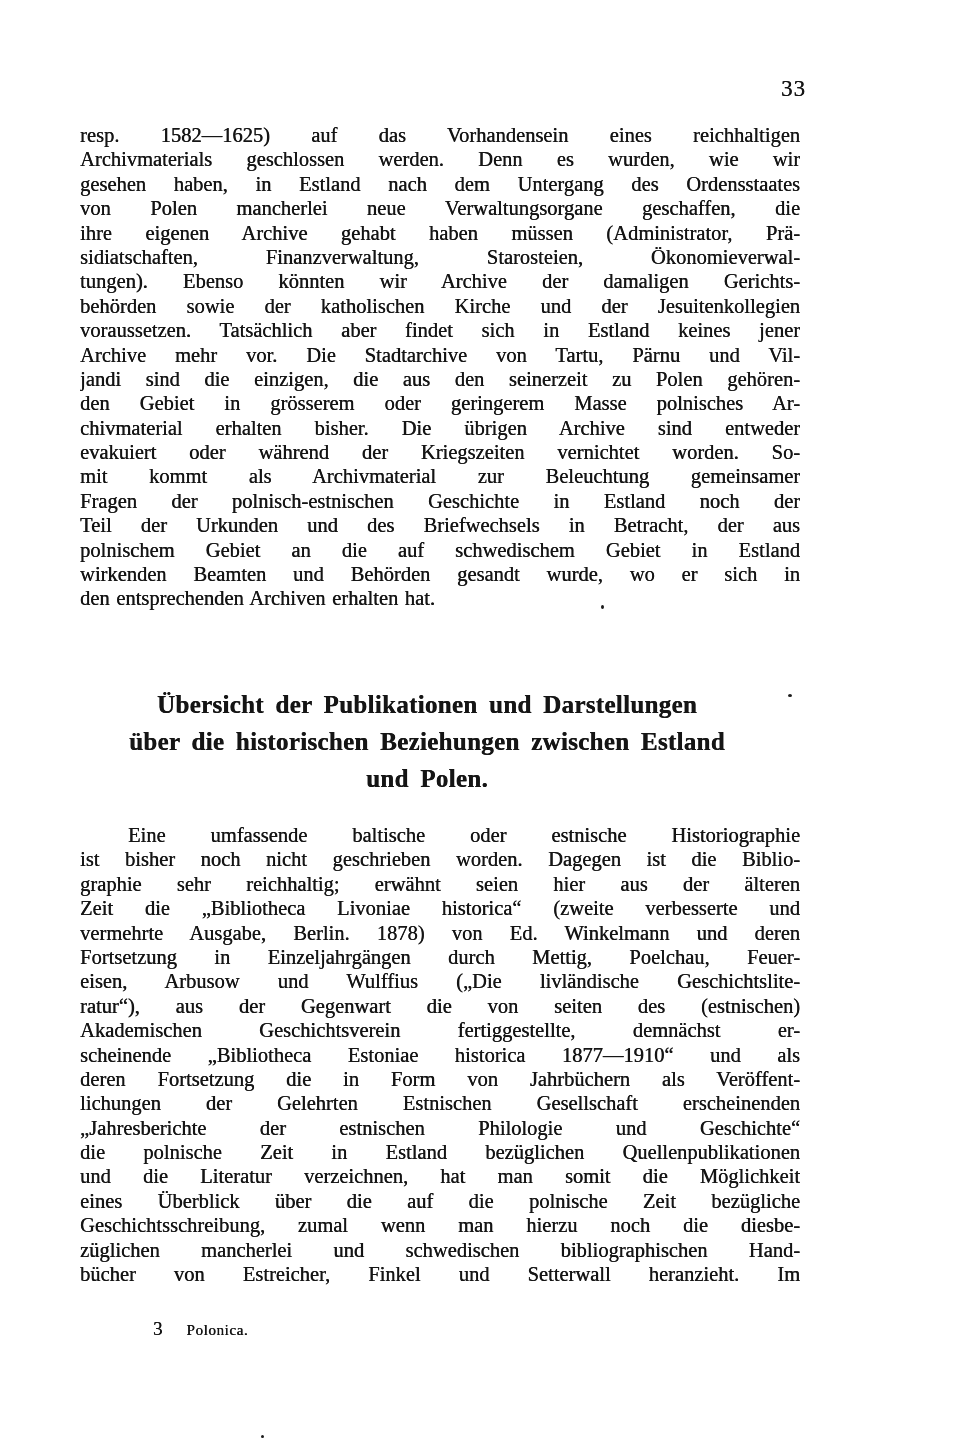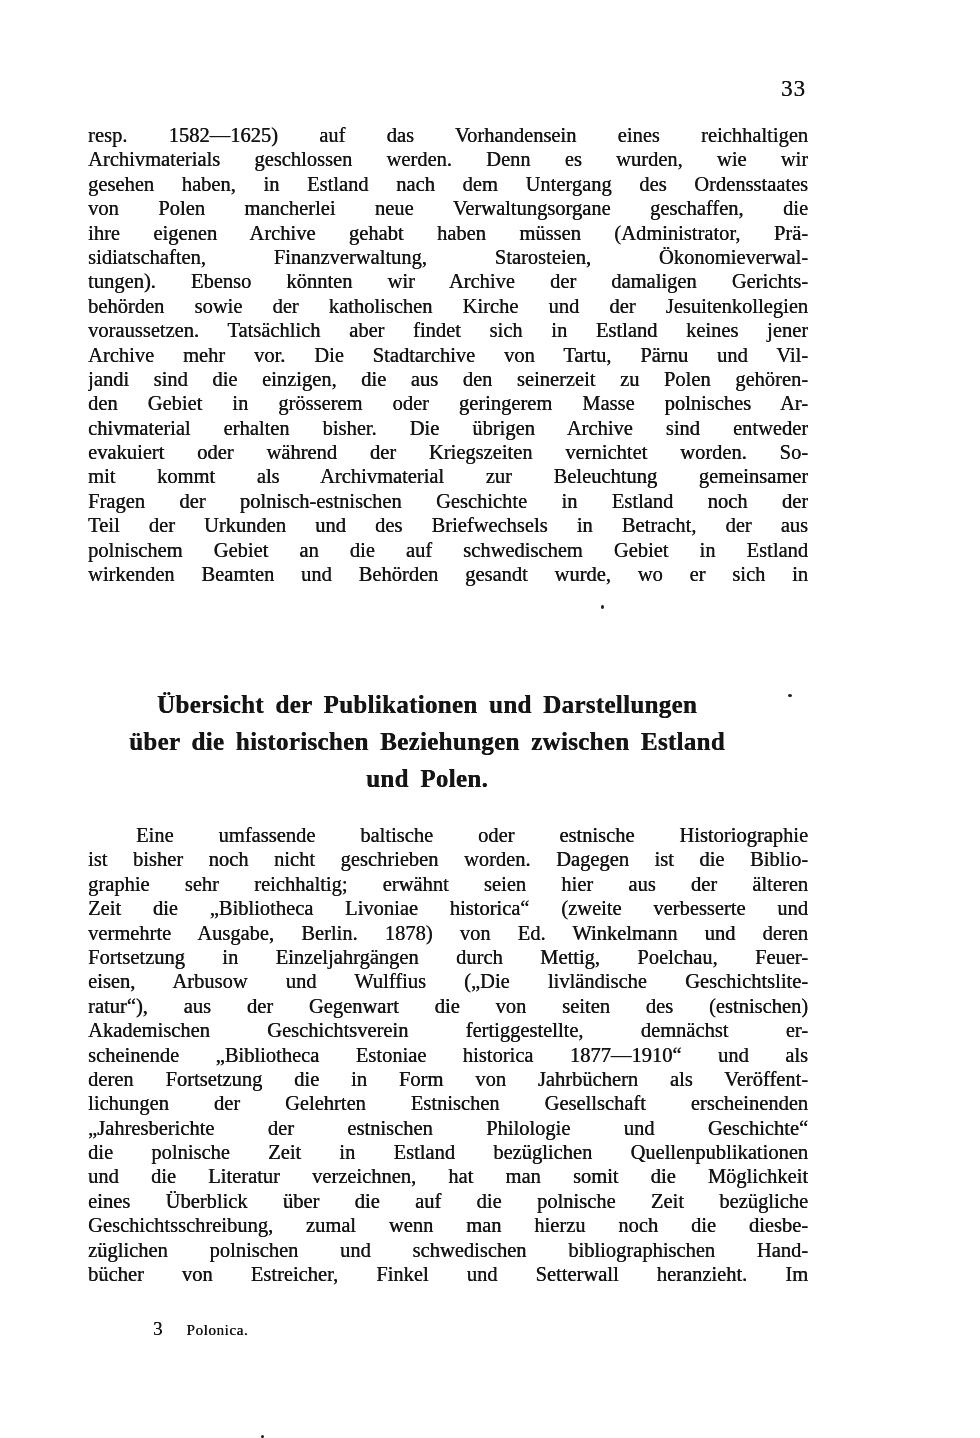--- a/index.html
+++ b/index.html
@@ -19,21 +19,21 @@
   .page-number {
     position:absolute;
     top:52px;
     right:174px;
     font-size:23px;
     letter-spacing:1px;
   }
 
   .para {
     position:absolute;
-    left:88px;
+    left:80px;
     width:720px;
     font-size:20.5px;
     line-height:24.4px;
   }
   .para .line {
     height:24.4px;
     overflow:hidden;
     text-align:justify;
     text-align-last:justify;
     word-spacing:1.5px;
@@ -96,20 +96,21 @@
       <div class="line">Archive mehr vor. Die Stadtarchive von Tartu, Pärnu und Vil-</div>
       <div class="line">jandi sind die einzigen, die aus den seinerzeit zu Polen gehören-</div>
       <div class="line">den Gebiet in grösserem oder geringerem Masse polnisches Ar-</div>
       <div class="line">chivmaterial erhalten bisher. Die übrigen Archive sind entweder</div>
       <div class="line">evakuiert oder während der Kriegszeiten vernichtet worden. So-</div>
       <div class="line">mit kommt als Archivmaterial zur Beleuchtung gemeinsamer</div>
       <div class="line">Fragen der polnisch-estnischen Geschichte in Estland noch der</div>
       <div class="line">Teil der Urkunden und des Briefwechsels in Betracht, der aus</div>
       <div class="line">polnischem Gebiet an die auf schwedischem Gebiet in Estland</div>
       <div class="line">wirkenden Beamten und Behörden gesandt wurde, wo er sich in</div>
+      <div class="line last-left">den entsprechenden Archiven erhalten hat.</div>
     </div>
 
   <div class="heading">
       <div class="line">Übersicht der Publikationen und Darstellungen</div>
       <div class="line">über die historischen Beziehungen zwischen Estland</div>
       <div class="line">und Polen.</div>
     </div>
 
   <div class="para para--bibliography para--indent-first">
       <div class="line">Eine umfassende baltische oder estnische Historiographie</div>
@@ -122,21 +123,21 @@
       <div class="line">ratur“), aus der Gegenwart die von seiten des (estnischen)</div>
       <div class="line">Akademischen Geschichtsverein fertiggestellte, demnächst er-</div>
       <div class="line">scheinende „Bibliotheca Estoniae historica 1877—1910“ und als</div>
       <div class="line">deren Fortsetzung die in Form von Jahrbüchern als Veröffent-</div>
       <div class="line">lichungen der Gelehrten Estnischen Gesellschaft erscheinenden</div>
       <div class="line">„Jahresberichte der estnischen Philologie und Geschichte“</div>
       <div class="line">die polnische Zeit in Estland bezüglichen Quellenpublikationen</div>
       <div class="line">und die Literatur verzeichnen, hat man somit die Möglichkeit</div>
       <div class="line">eines Überblick über die auf die polnische Zeit bezügliche</div>
       <div class="line">Geschichtsschreibung, zumal wenn man hierzu noch die diesbe-</div>
-      <div class="line">züglichen polnischen und schwedischen bibliographischen Hand-</div>
+      <div class="line">züglichen mancherlei und schwedischen bibliographischen Hand-</div>
       <div class="line">bücher von Estreicher, Finkel und Setterwall heranzieht. Im</div>
     </div>
 
   <div class="footer-signature">
     <span class="sig-num">3</span>
     <span class="sig-label">Polonica.</span>
   </div>
 
   <div class="speck speck--after-hat"></div>
   <div class="speck speck--heading-dot"></div>

